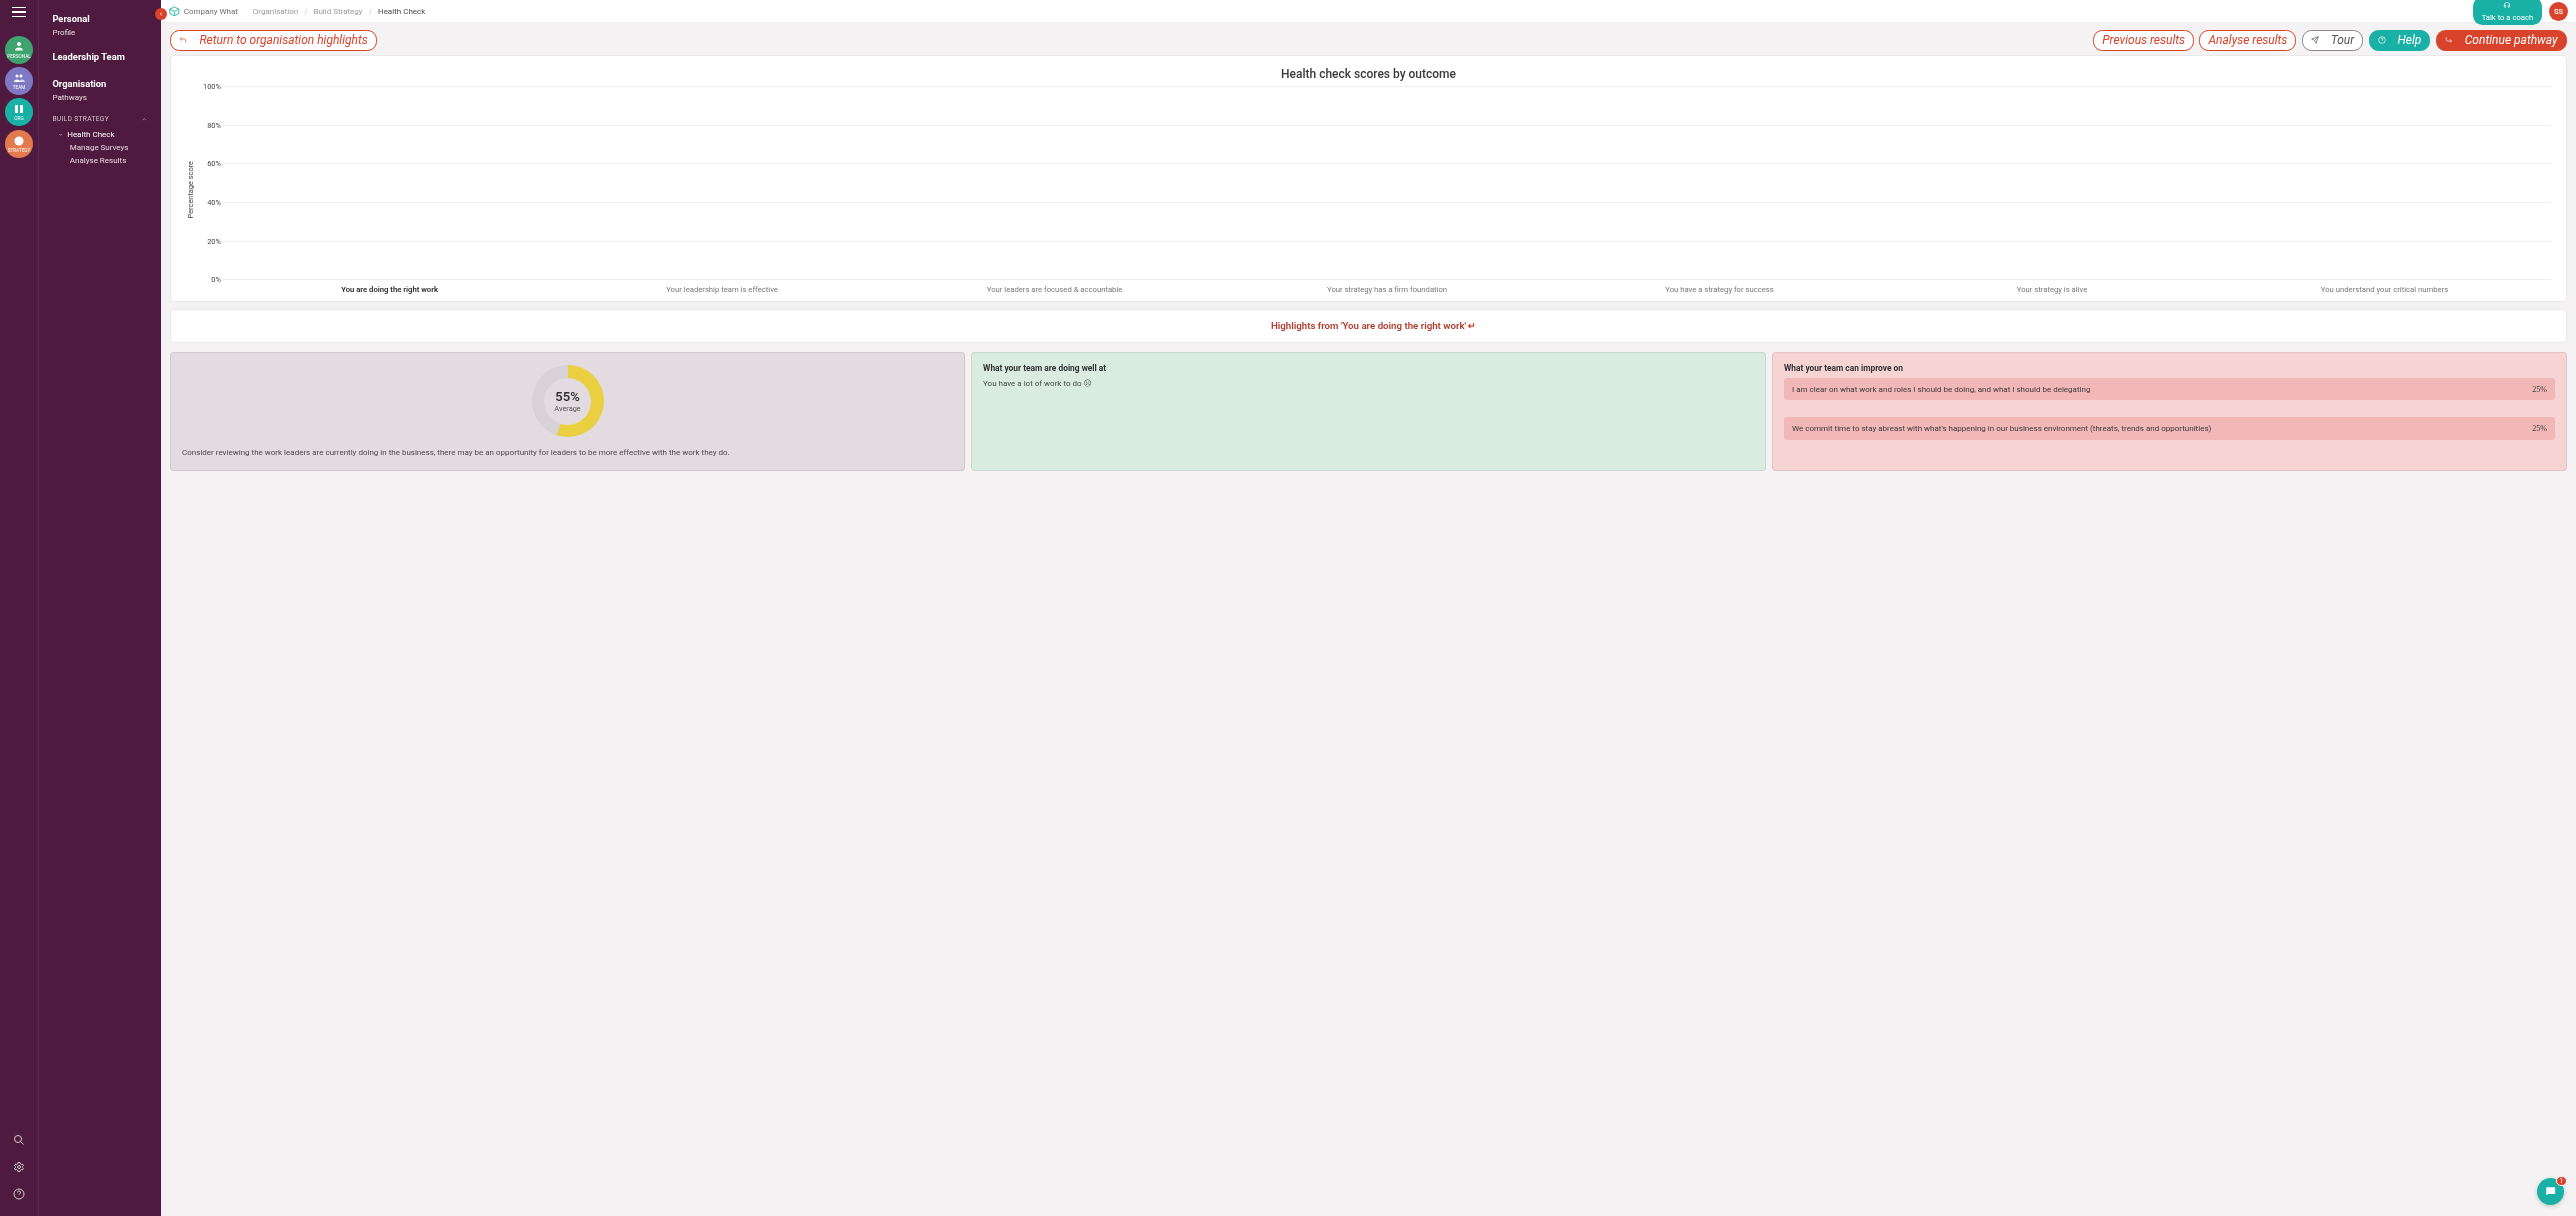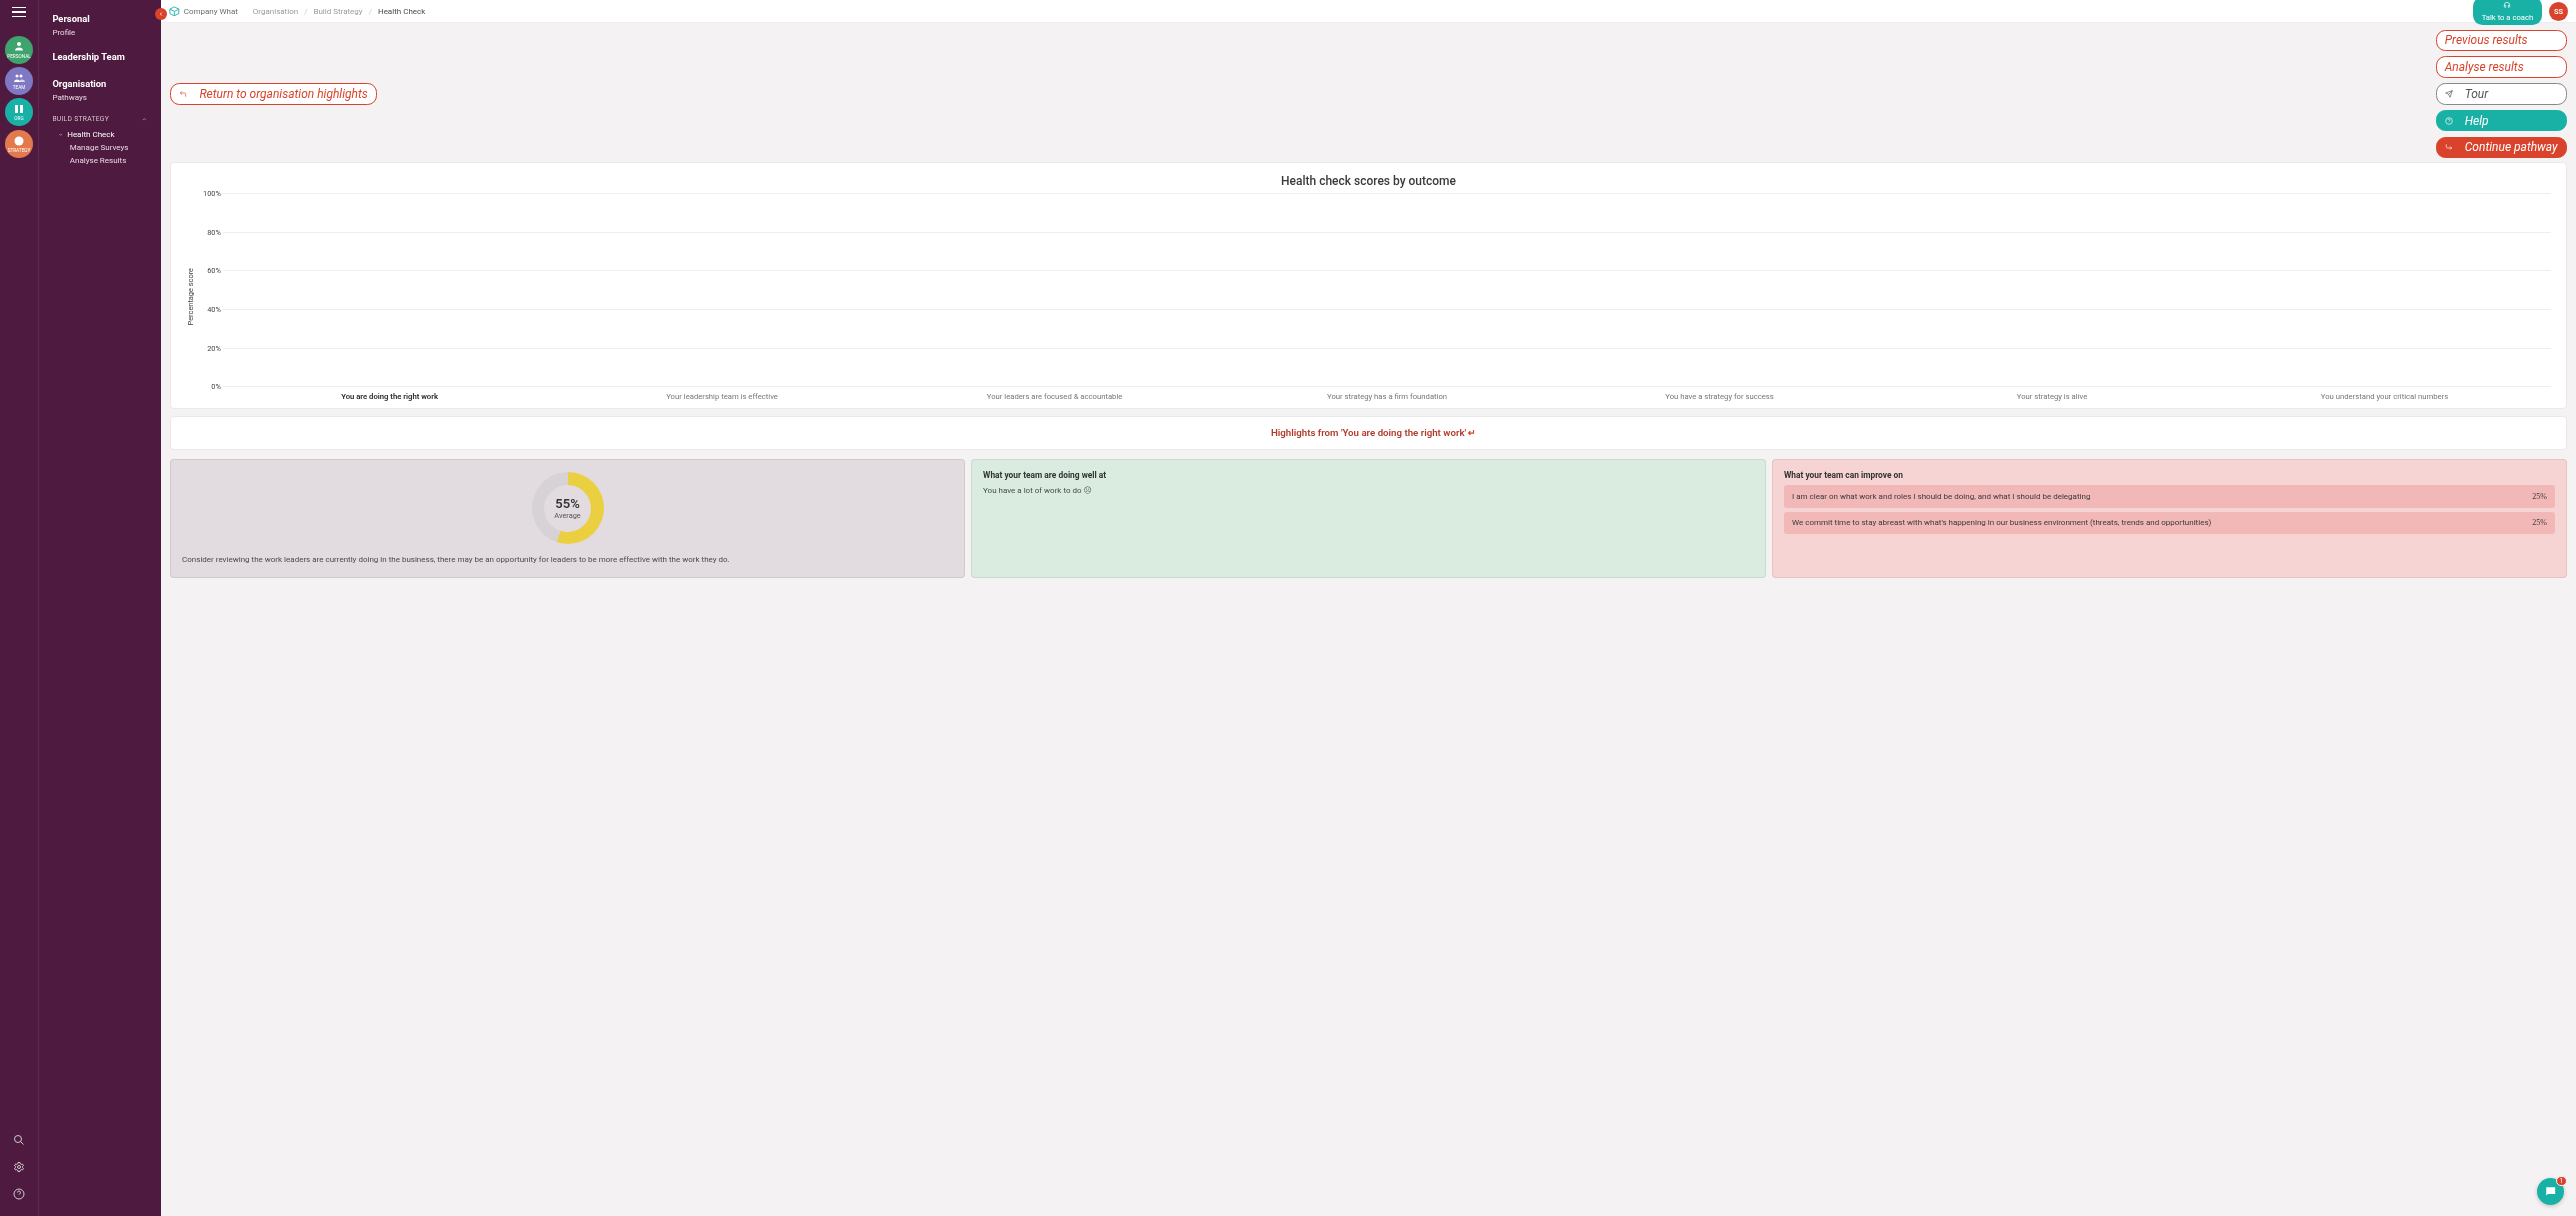--- a/index.html
+++ b/index.html
@@ -44,21 +44,21 @@
   .btn.teal { background:#19b1a6; color:#fff;}
   .avatar { width:19px; height:19px; border-radius:50%; background:#d9432b; color:#fff; font-size:7.4px; font-weight:600; display:flex; align-items:center; justify-content:center;}
 
   
   .actionbar { display:flex; align-items:center; padding:6.7px 9.4px 4px; }
   .pill { border-radius:9.4px; font-size:12px; padding:2.7px 8px; display:inline-flex; align-items:center; gap:12px; cursor:pointer; background:#fff;font-style:italic;}
   .pill.out-orange { border:0.7px solid #d9432b; color:#d9432b;}
   .pill.out-gray { border:0.7px solid #888; color:#555;}
   .pill.teal { background:#19b1a6; border:0.7px solid #19b1a6; color:#fff;}
   .pill.orange { background:#d9432b; border:0.7px solid #d9432b; color:#fff;}
-  .actionbar .right { margin-left:auto; display:flex; gap:5.4px;flex-direction:column;}
+  .actionbar .right { margin-left:auto; display:flex; gap:5.4px;}
 
   
   .card { background:#fff; border:0.7px solid #e9e9e9; border-radius:4px; margin:0 9.4px 9.4px; }
   .chart-card { padding:10.7px 14.8px 6.7px; }
   .chart-title { text-align:center; font-size:12px; color:#3a3a3a; font-weight:500; margin-bottom:5.4px; }
   .chart-wrap { display:flex; }
   .yaxis-label { writing-mode:vertical-rl; transform:rotate(180deg); font-size:7.4px; color:#444; align-self:center; margin-right:2.7px; }
   .chart-inner { flex:1; display:flex; flex-direction:column; }
   .plot { position:relative; height:193px; margin-left:25.5px; }
   .grid-line { position:absolute; left:0; right:0; border-top:0.7px solid #eee;}
@@ -83,21 +83,21 @@
   .pane.red { background:#f7d4d4;}
   .pane h4 { font-size:8.4px; font-weight:700; color:#333; margin-bottom:5.4px;}
   .pane p { font-size:8px; color:#4a4a4a; line-height:1.4;}
 
   .donut-wrap { display:flex; justify-content:center; margin:2.7px 0 9.4px;}
   .donut { width:72px; height:72px; border-radius:50%; background:conic-gradient(#ead040 0 55%, #d7d2d5 55% 100%); display:flex; align-items:center; justify-content:center; position:relative;}
   .donut::before { content:""; position:absolute; width:47px; height:47px; border-radius:50%; background:#e2dbe0; }
   .donut .inner { position:relative; text-align:center; font-size:7.4px; color:#555;}
   .donut .inner b { display:block; font-size:13px; color:#333; font-weight:600;}
 
-  .improve-item { background:#f2b7b7; border-radius:2.7px; padding:6.7px 8px; display:flex; justify-content:space-between; gap:9.4px; font-size:8px; color:#3a3a3a; margin-bottom:4px;}
+  .improve-item { background:#f2b7b7; border-radius:2.7px; padding:6.7px 8px; display:flex; justify-content:space-between; gap:9.4px; font-size:8px; color:#3a3a3a; margin-bottom:17px;}
   .improve-item span.pct { font-weight:500; white-space:nowrap;font-family:Liberation Serif, serif;}
 
   
   .intercom { position:fixed; bottom:10.7px; right:12px; width:27px; height:27px; border-radius:50%; background:#19b1a6; display:flex; align-items:center; justify-content:center; cursor:pointer; box-shadow:0 1.3px 4px rgba(0,0,0,.2);}
   .intercom svg { width:13.4px; height:13.4px; fill:#fff;}
   .intercom .badge { position:absolute; top:-2.7px; right:-2.7px; width:10.7px; height:10.7px; border-radius:50%; background:#d9432b; color:#fff; font-size:6.7px; display:flex; align-items:center; justify-content:center; border:1.3px solid #f4f2f2;}
 
   .ic { width:8px; height:8px; stroke:currentColor; fill:none; stroke-width:2;}
 </style>
 </head>

